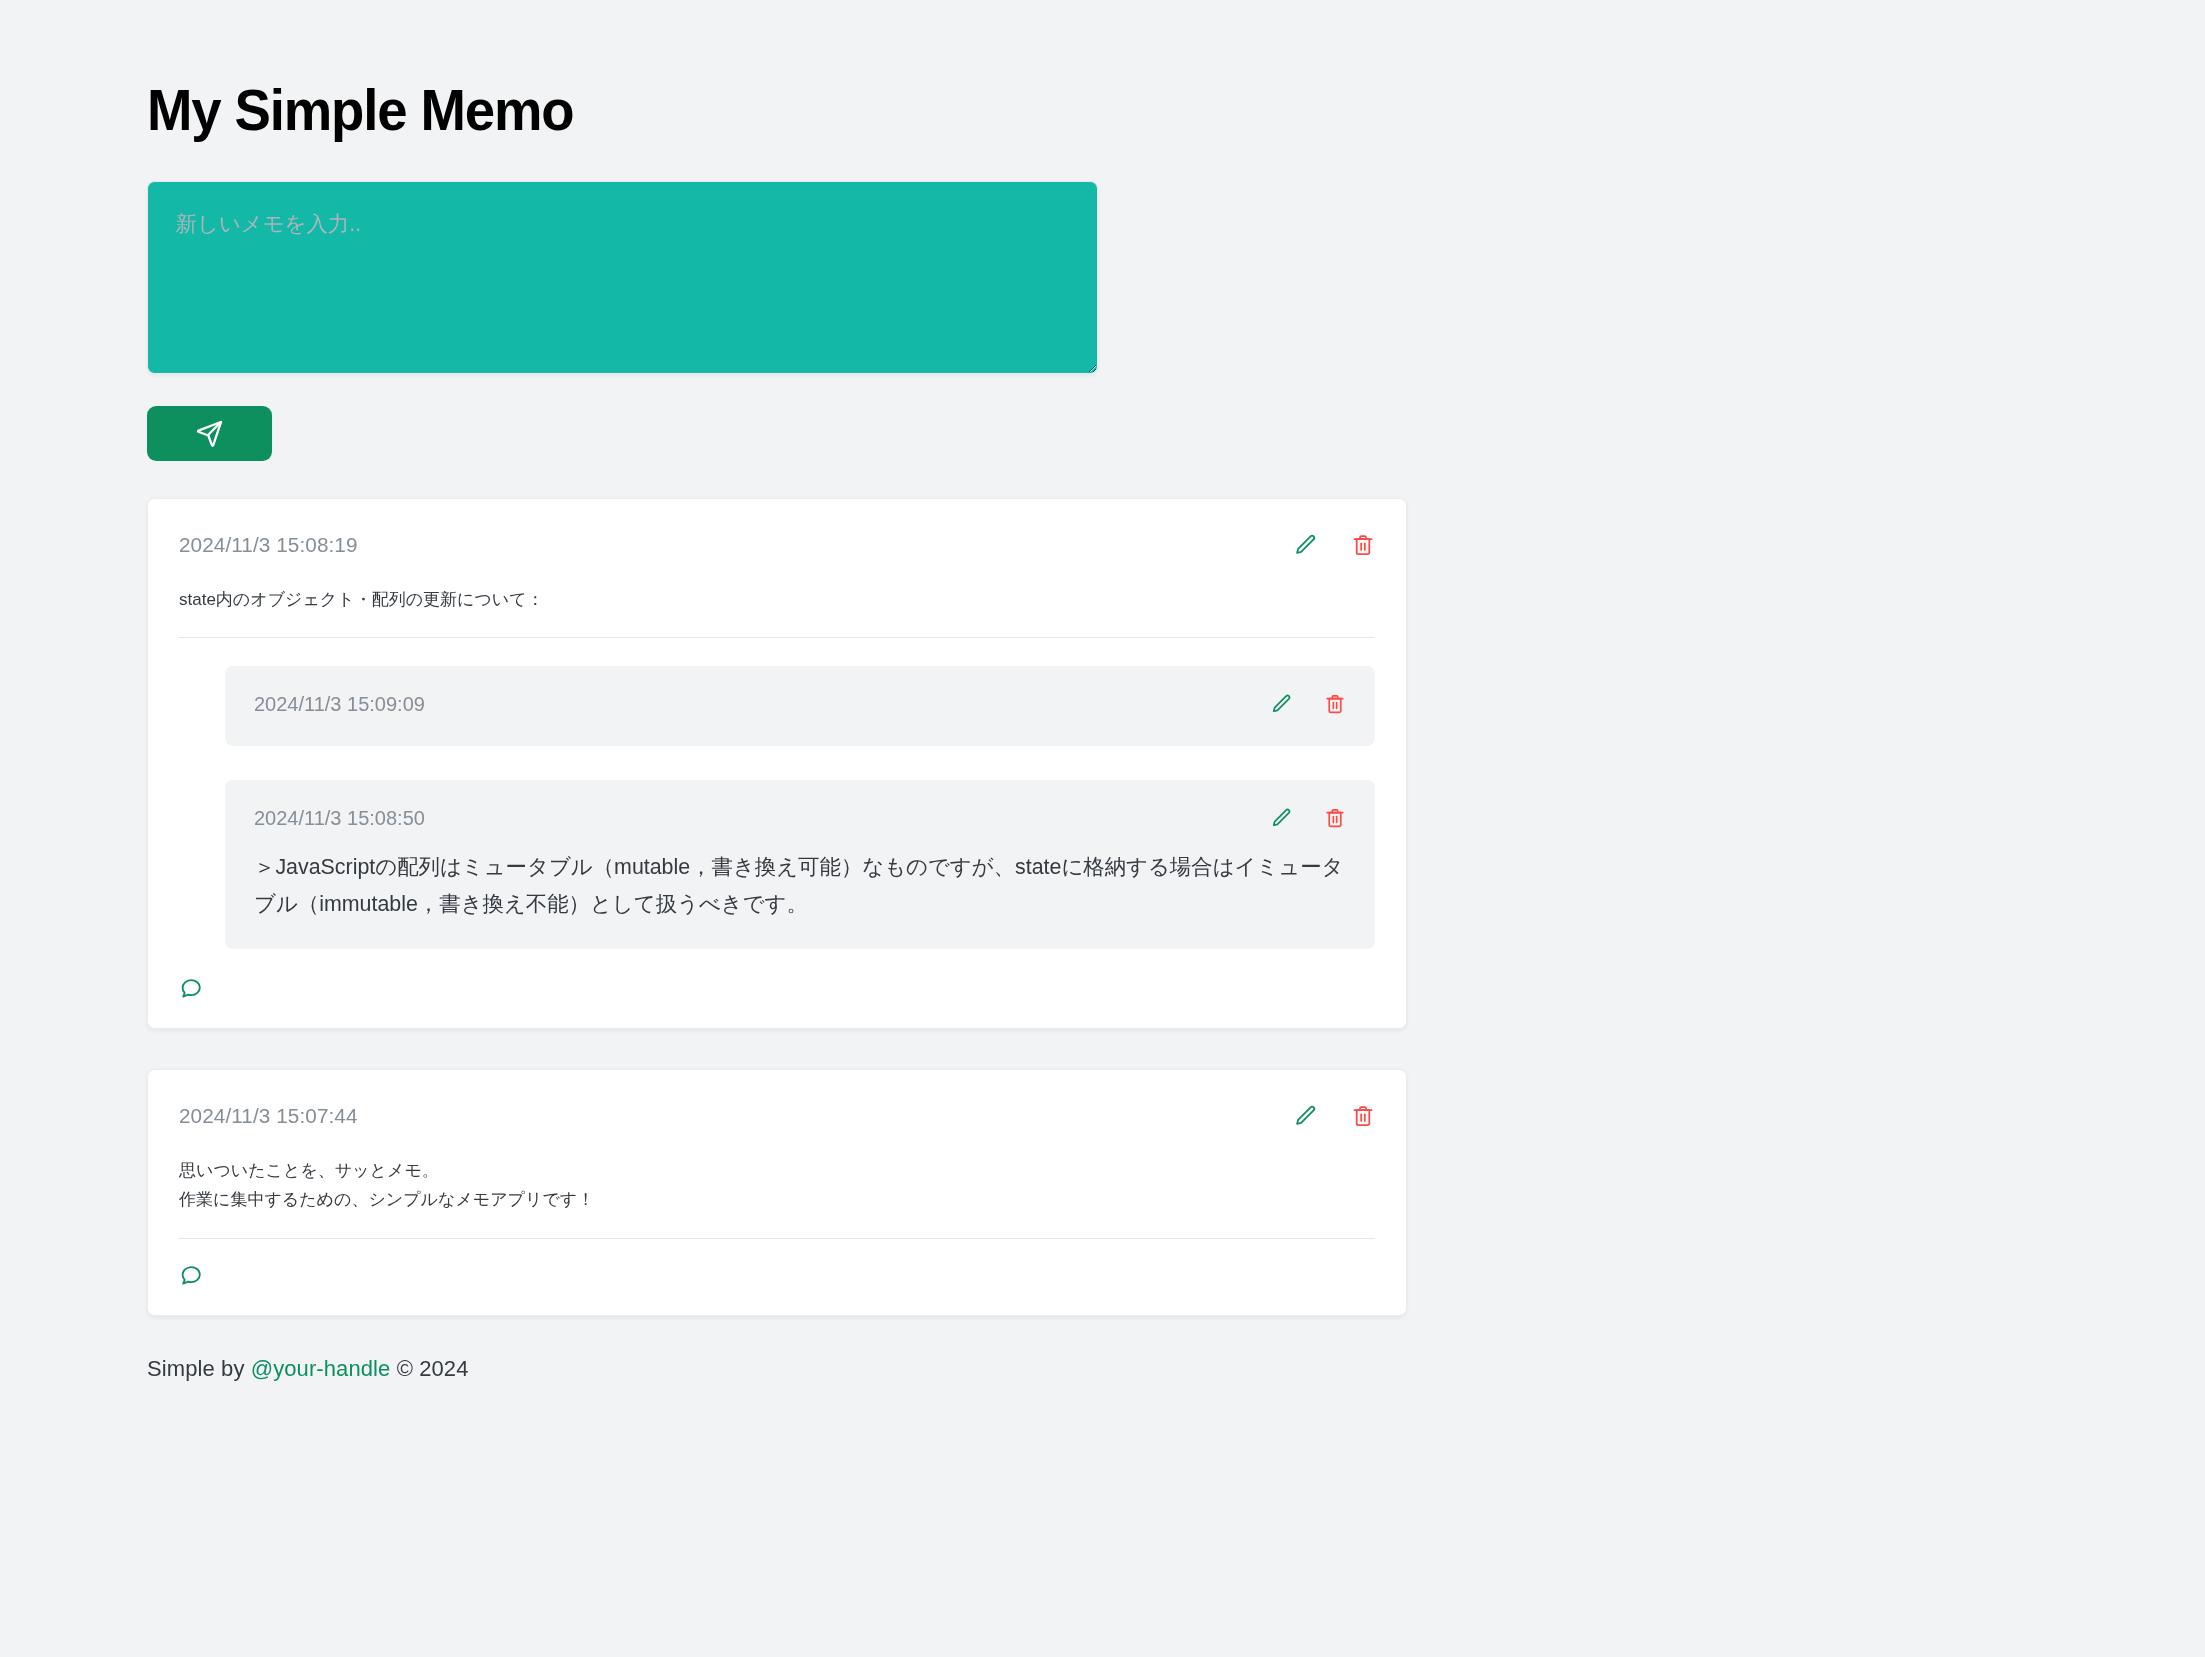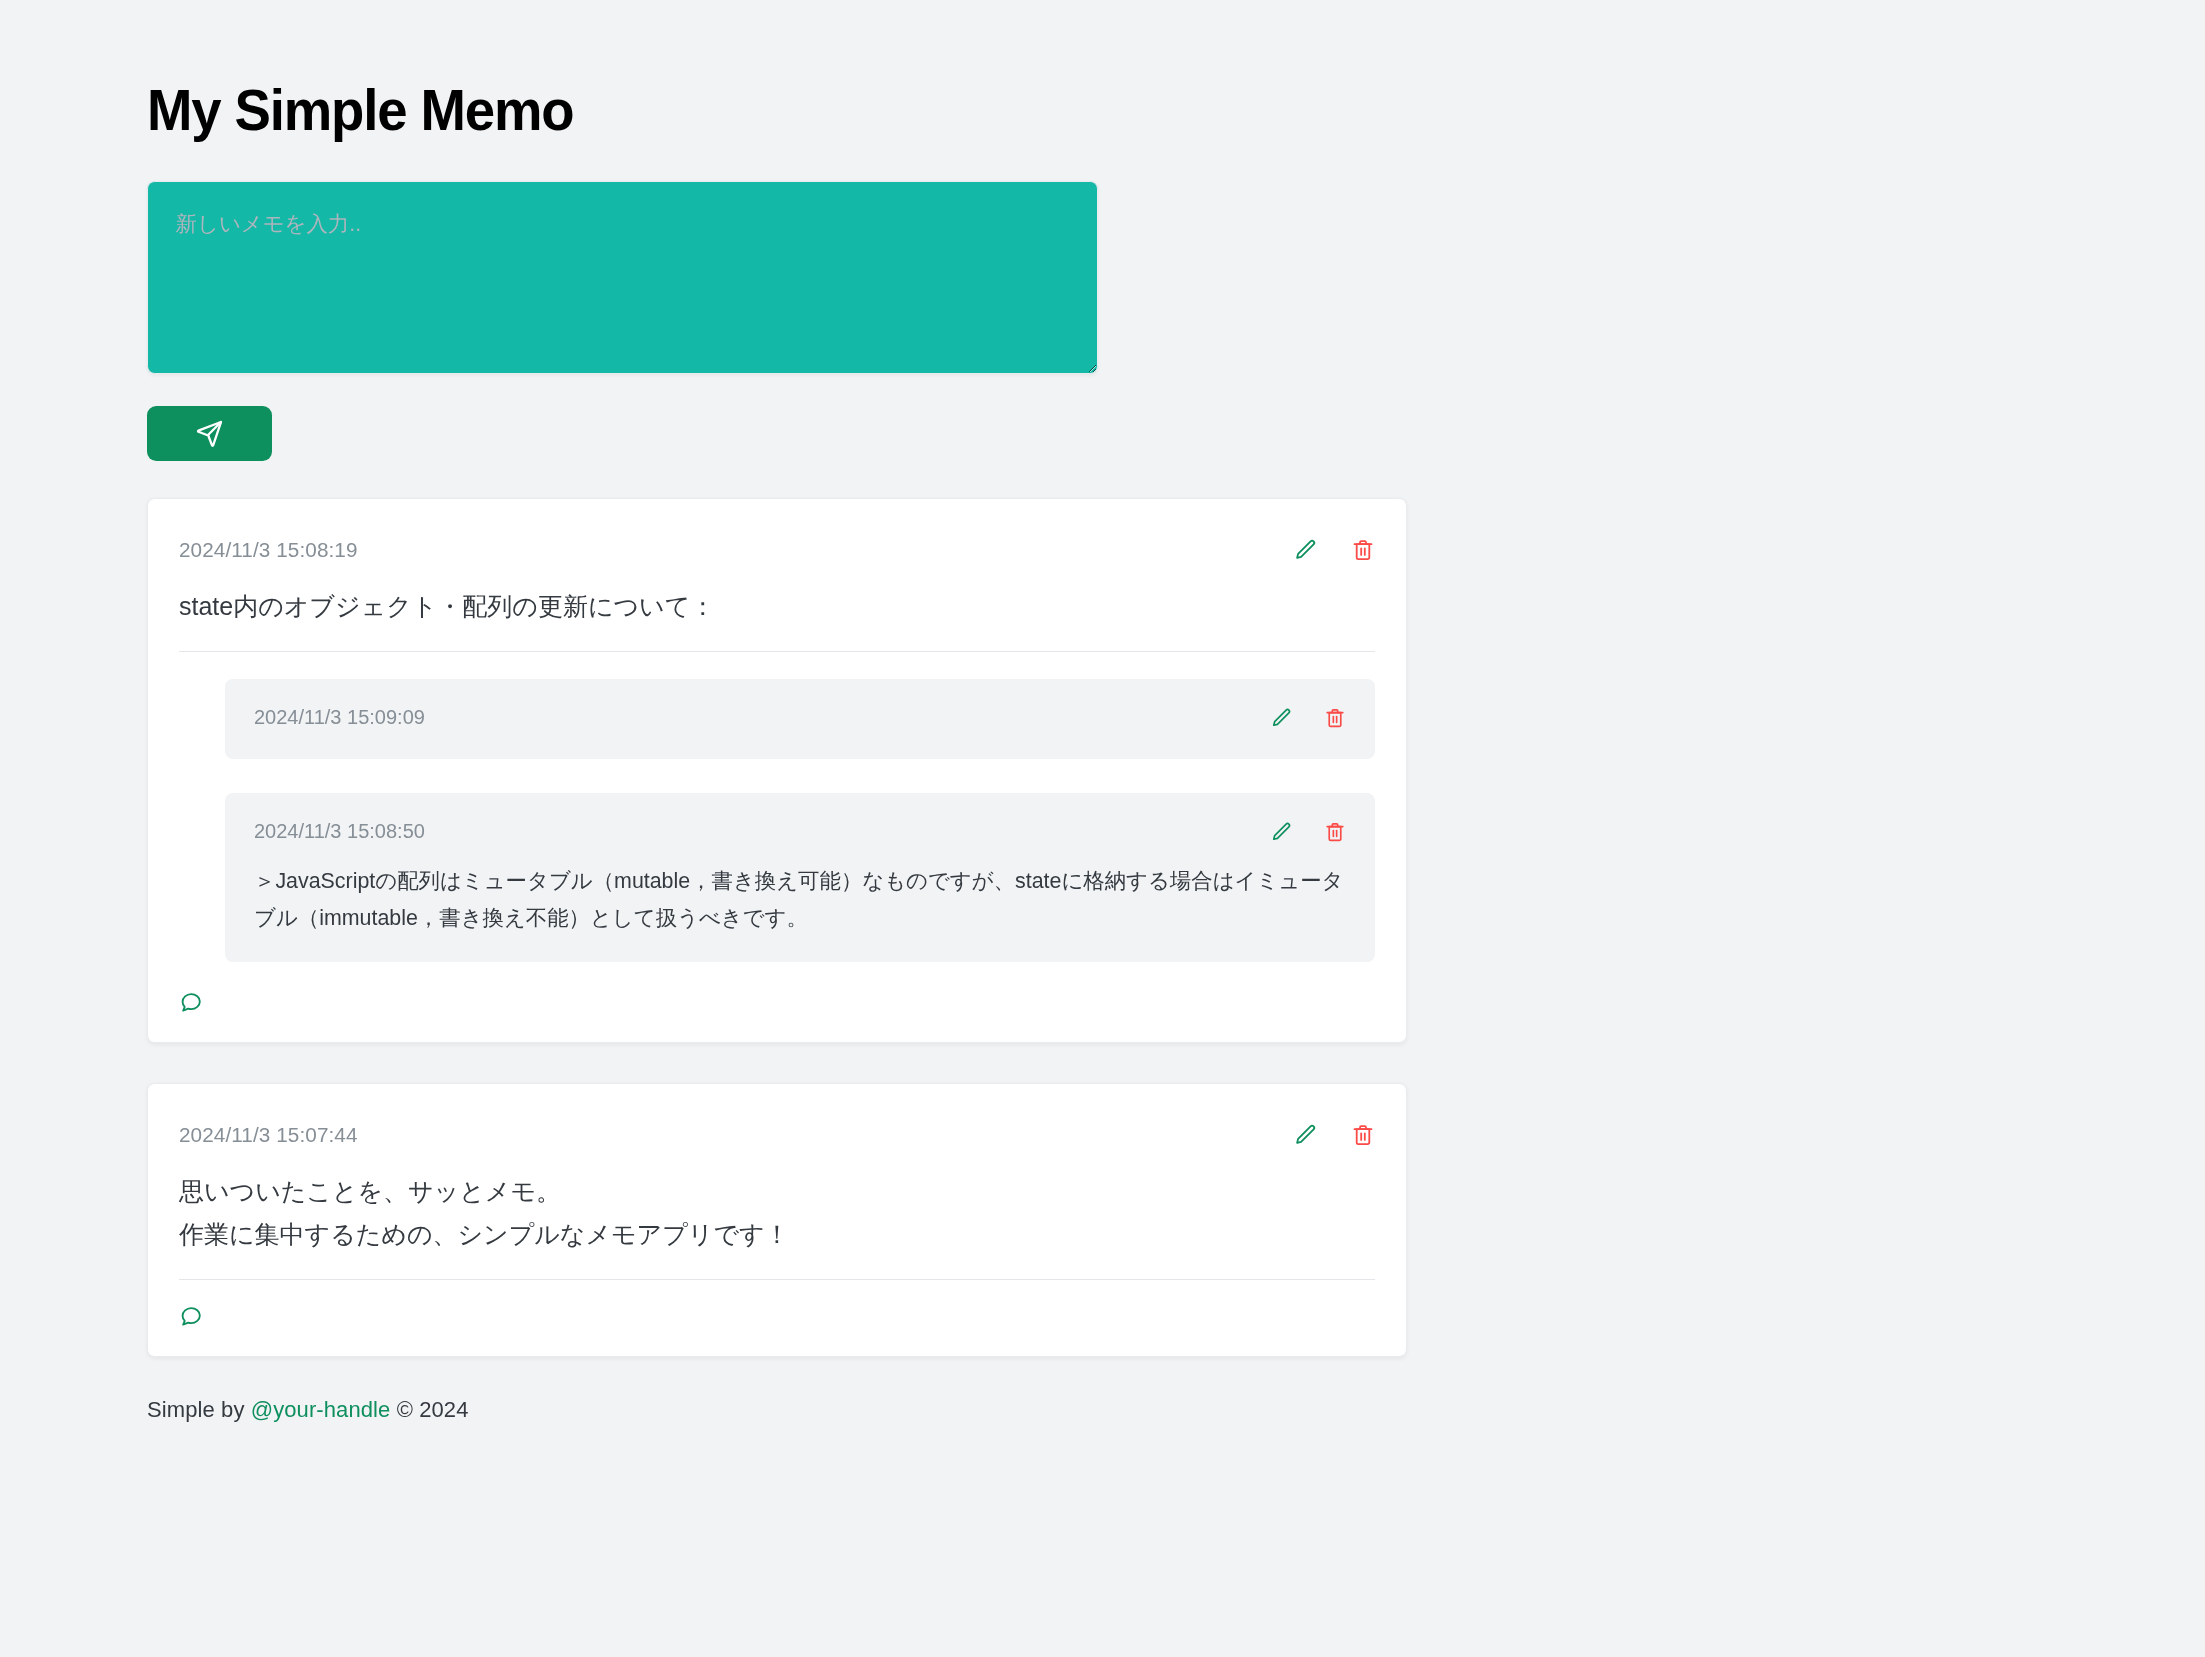--- a/index.html
+++ b/index.html
@@ -93,21 +93,21 @@
     background: #ffffff;
     border: 0.8px solid #e9ecef;
     border-radius: 7.7px;
     box-shadow: 0 1.5px 4.6px rgba(33, 37, 41, 0.06);
     padding: 29px 31px 0 31px;
     margin-bottom: 40px;
   }
 
   .memo-head {
     display: flex;
-    align-items: flex-end;
+    align-items: center;
     justify-content: space-between;
     min-height: 34px;
   }
   .memo-date {
     font-size: 20.7px;
     color: #868e96;
     letter-spacing: 0.1px;
   }
   .memo-actions {
     display: flex;
@@ -120,21 +120,21 @@
     padding: 0;
     margin: 0;
     cursor: pointer;
     display: flex;
     align-items: center;
     justify-content: center;
     line-height: 0;
   }
 
   .memo-body {
-    font-size: 25px;
+    font-size: 17px;
     line-height: 1.72;
     color: #343a40;
     padding-top: 23px;
     padding-bottom: 23px;
     white-space: pre-wrap;
     word-break: break-word;
   }
 
   .memo-divider {
     height: 0.8px;

